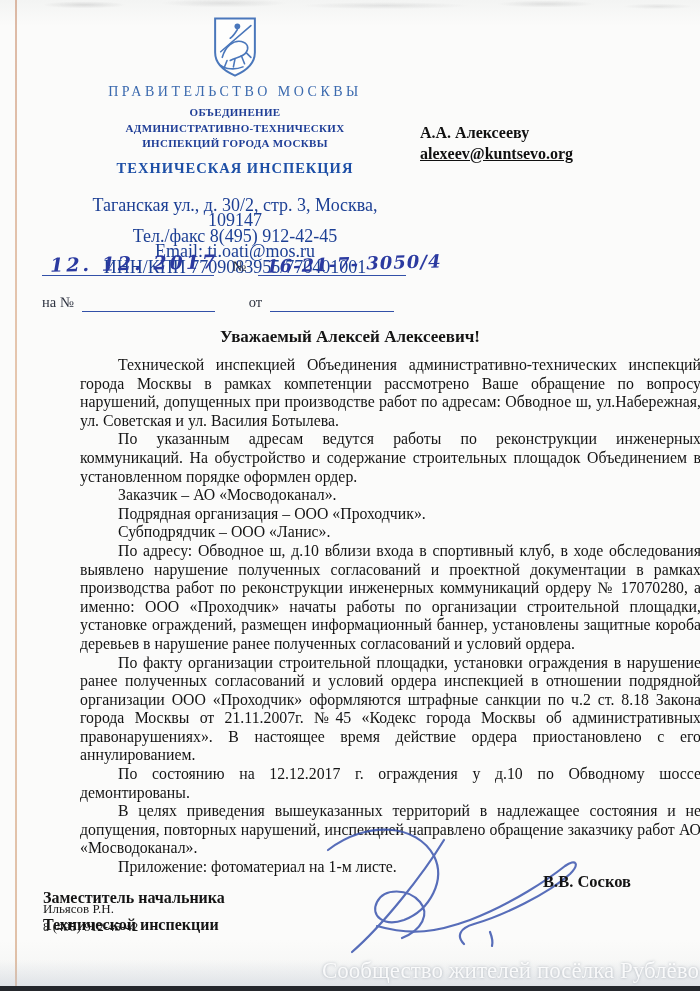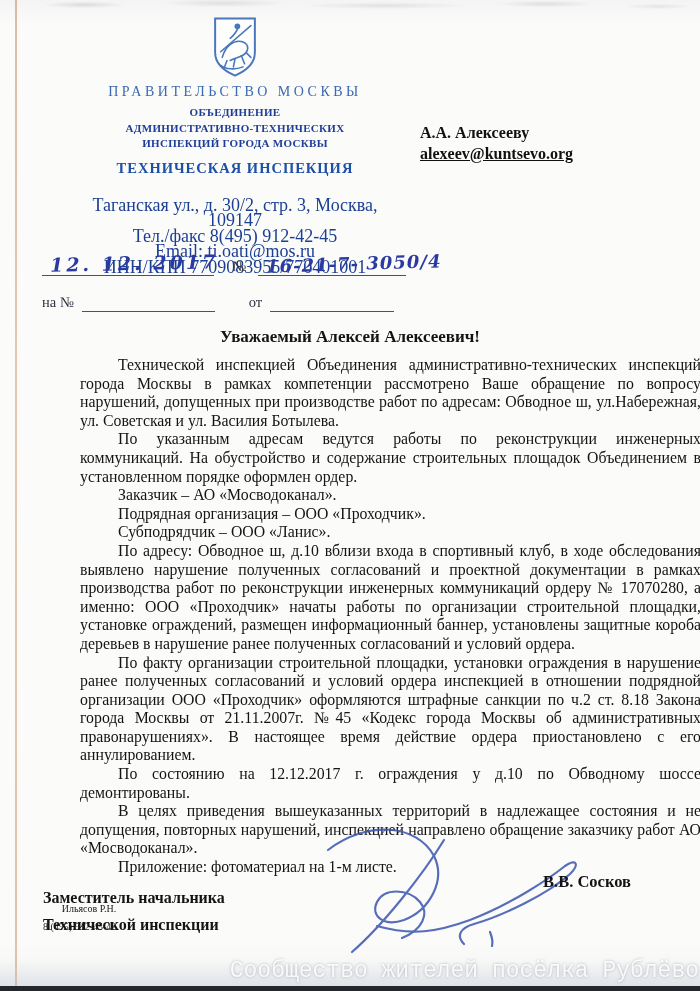--- a/index.html
+++ b/index.html
@@ -45,25 +45,25 @@
   .hw-num{font-size:18px;letter-spacing:1px;transform:rotate(-1.8deg);}
 
   
   .salutation{position:absolute;left:40px;top:327px;width:620px;text-align:center;font-weight:bold;font-size:17px;}
   .body-text{position:absolute;left:40px;top:356px;width:621px;font-size:15.8px;line-height:18.6px;text-align:justify;margin-left:40px;}
   .body-text p{margin:0;text-indent:38px;}
 
   
   .closing{position:absolute;left:43px;top:884px;font-weight:bold;font-size:16px;line-height:27px;}
   .signer-name{position:absolute;left:543px;top:872px;font-weight:bold;font-size:16.5px;}
-  .executor{position:absolute;left:43px;top:900px;font-size:10px;line-height:17.5px;color:#1b1b1b;text-align:right;}
+  .executor{position:absolute;left:43px;top:900px;font-size:13px;line-height:17.5px;color:#1b1b1b;}
 
   
   .sig{position:absolute;left:322px;top:812px;}
-  .watermark{position:absolute;right:1px;bottom:7px;font-family:Liberation Mono, monospace;
+  .watermark{position:absolute;right:1px;bottom:7px;font-family:Liberation Serif, serif;
     font-size:23px;color:rgba(255,255,255,.88);text-shadow:0 0 3px rgba(115,125,140,.55);white-space:nowrap;}
 </style>
 </head>
 <body>
 
 <div class="page">
 
   <div class="top-noise"></div>
   <div class="edge-line-left"></div>
 

